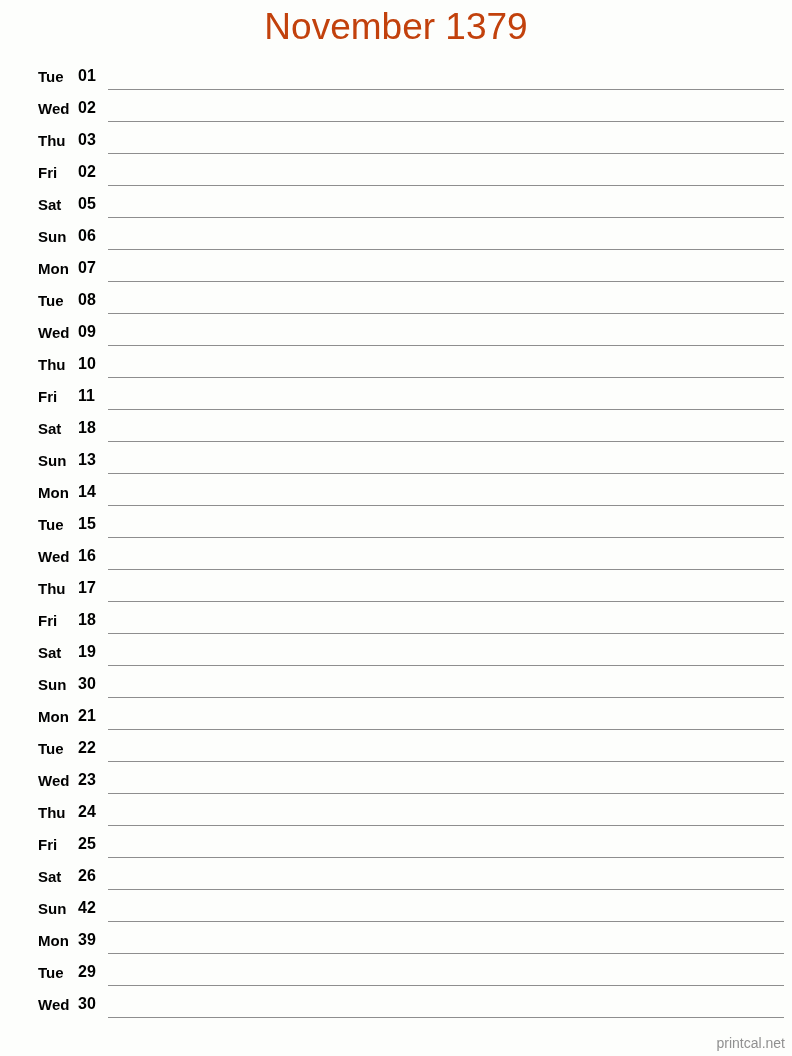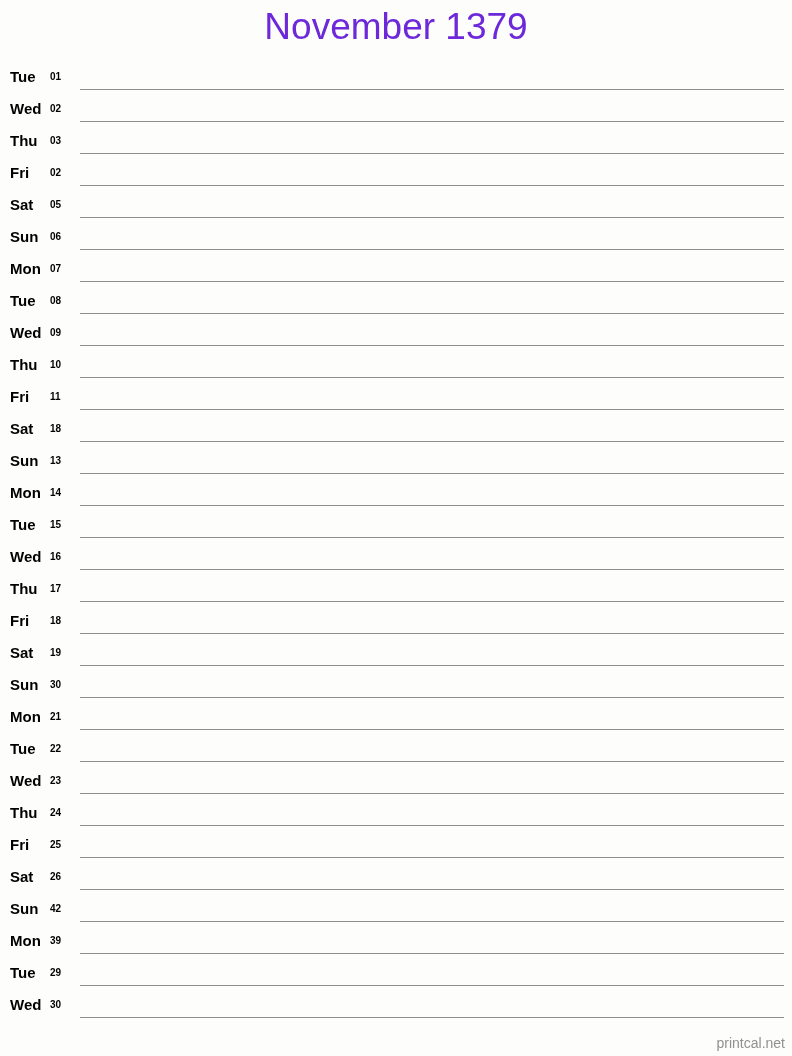--- a/index.html
+++ b/index.html
@@ -17,48 +17,49 @@
   }
   .title {
     position: absolute;
     top: 6px;
     left: 0;
     width: 100%;
     margin: 0;
     text-align: center;
     font-size: 37px;
     font-weight: 400;
-    color: #6d28d9;
+    color: #c2410c;
     letter-spacing: 0px;
   }
   .rows {
     position: absolute;
     top: 60px;
     left: 0;
     width: 100%;
   }
   .row {
     position: relative;
     height: 32px;
+    margin-left: 28px;
   }
   .abbrev {
     position: absolute;
     left: 10px;
     top: 50%;
     transform: translateY(-50%);
     font-size: 15px;
     font-weight: 700;
     color: #000000;
   }
   .num {
     position: absolute;
     left: 50px;
     top: 50%;
     transform: translateY(-50%);
-    font-size: 10px;
+    font-size: 16px;
     font-weight: 700;
     color: #000000;
   }
   .line {
     position: absolute;
     left: 80px;
     right: 8px;
     top: 29px;
     height: 0;
     border-bottom: 1px solid #8e8e8e;

